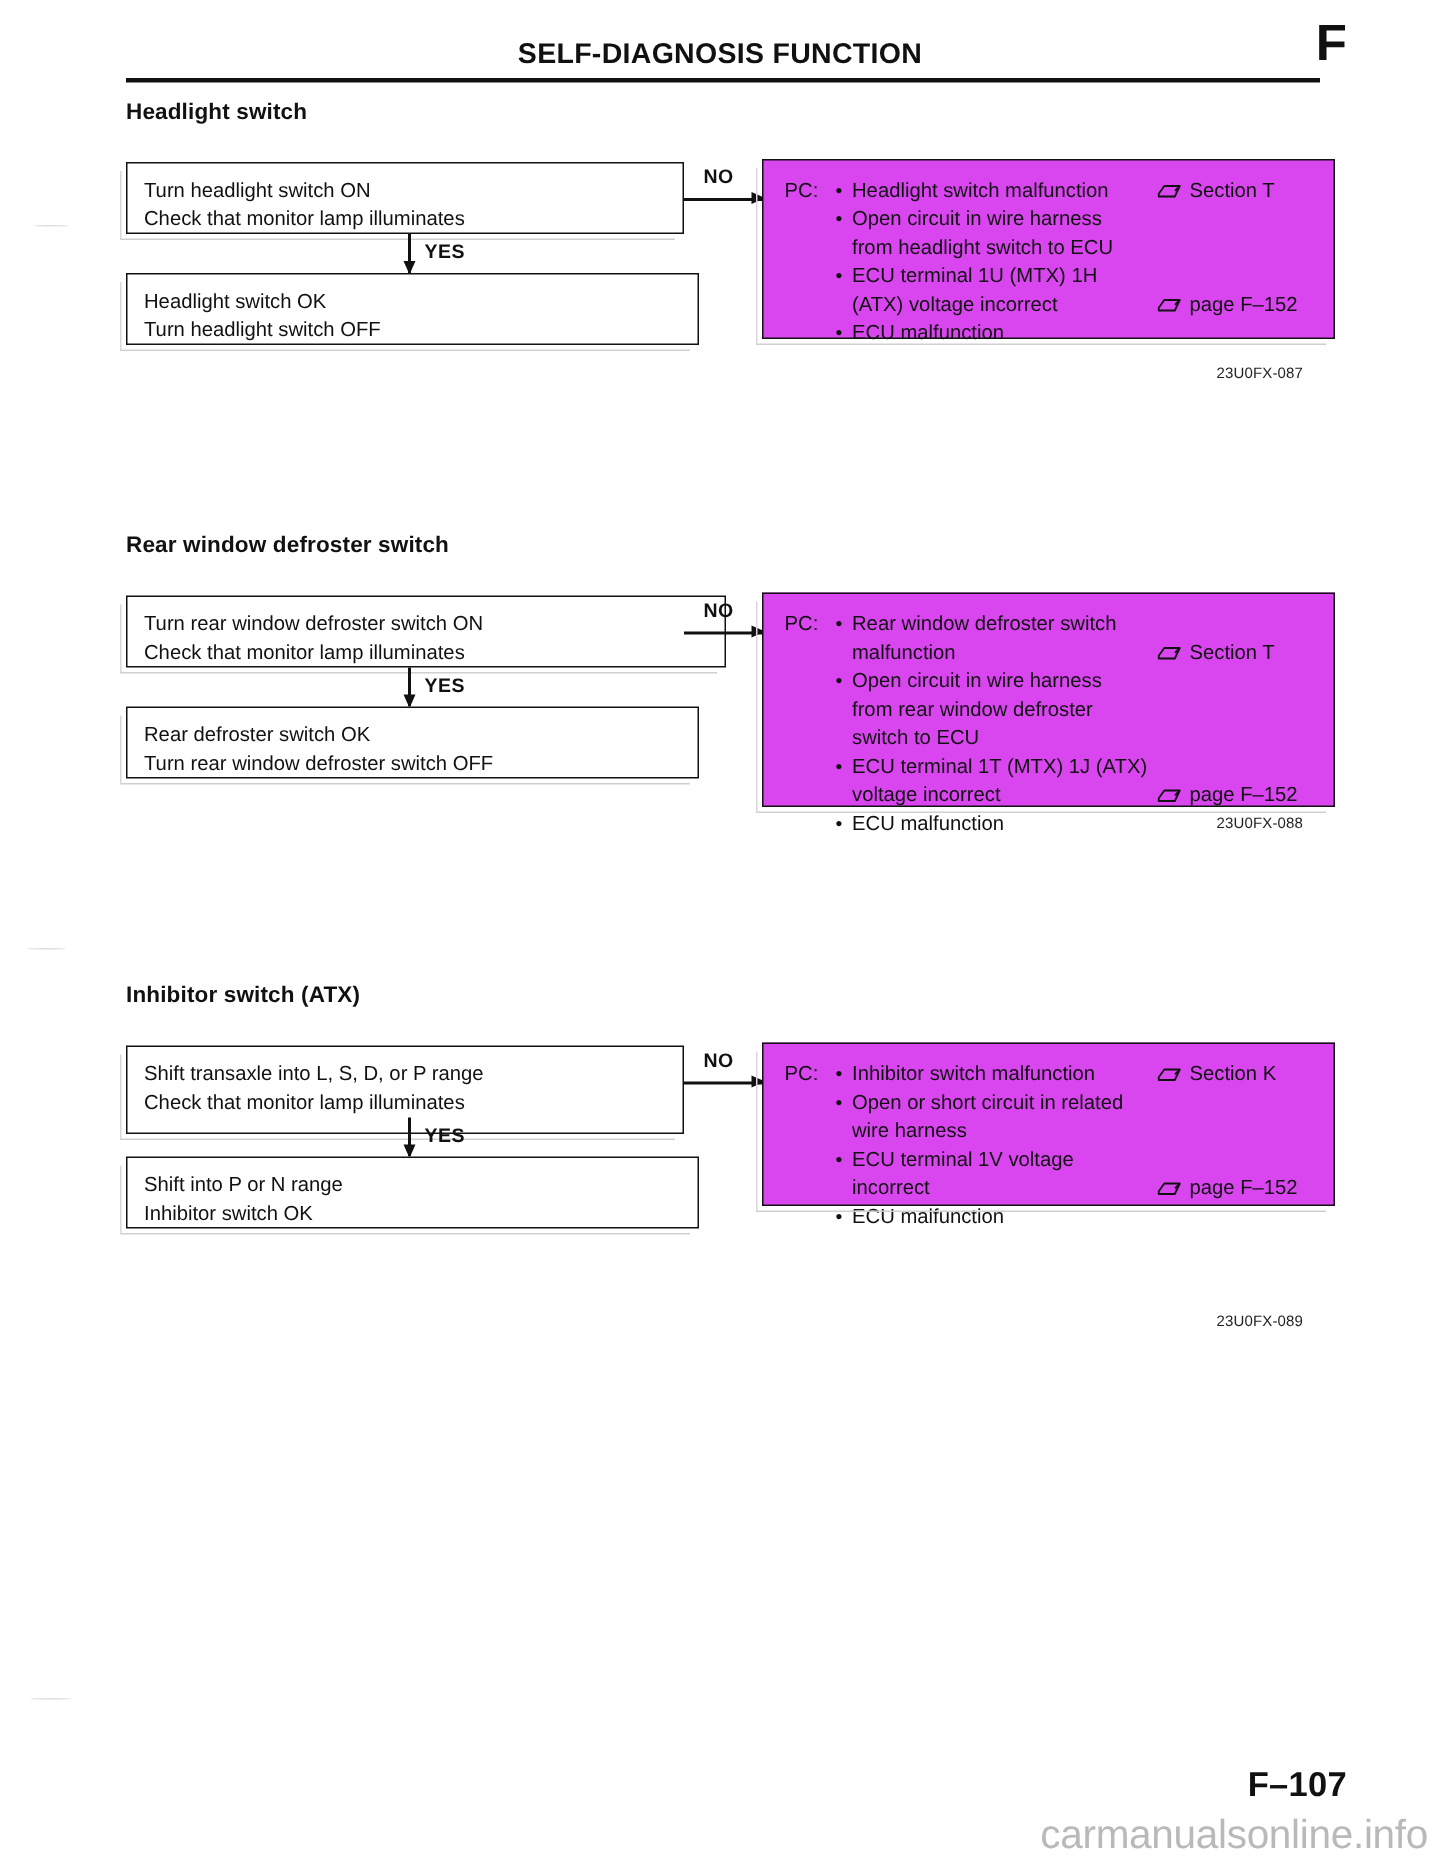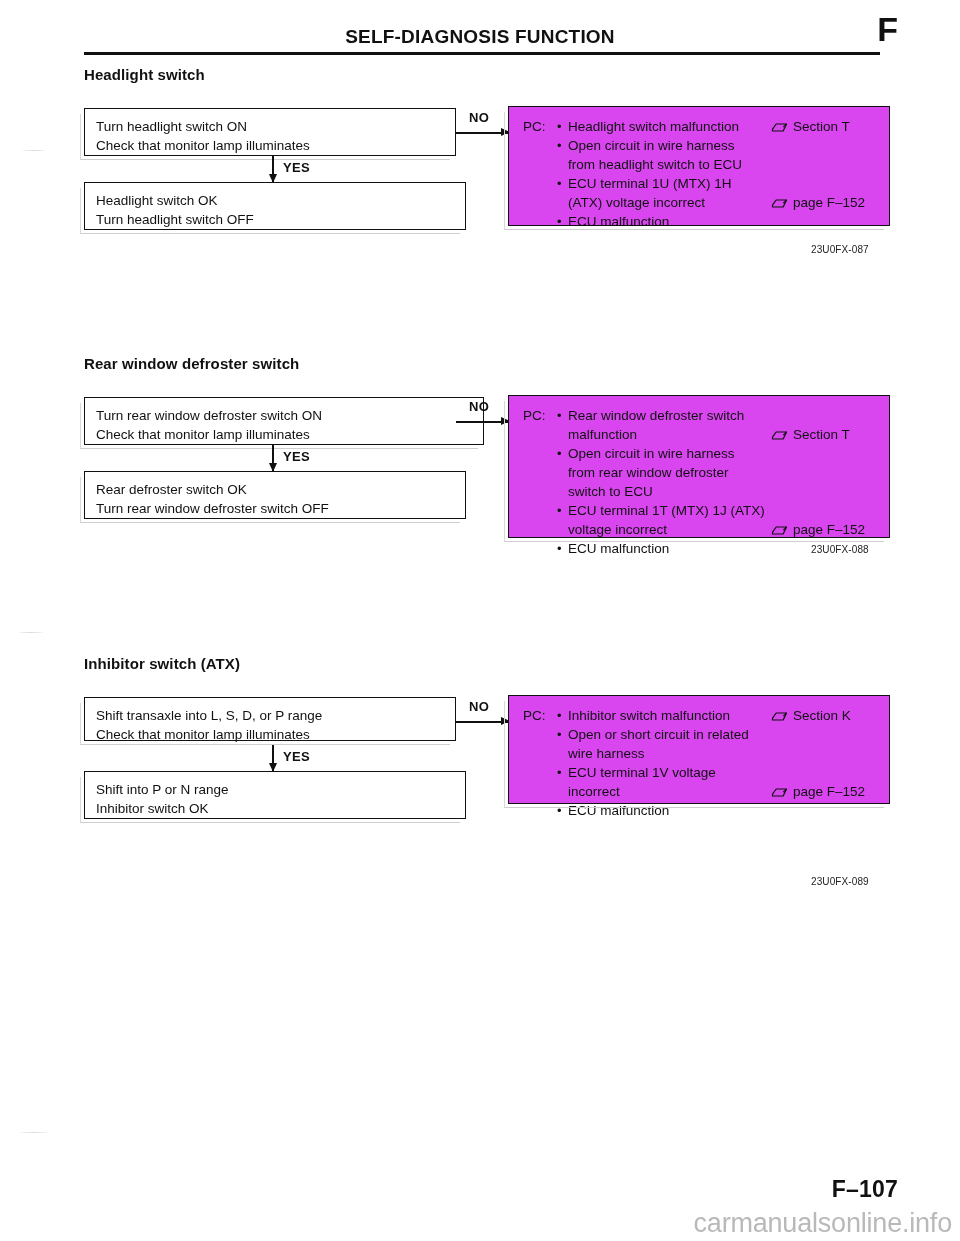--- a/index.html
+++ b/index.html
@@ -438,21 +438,21 @@
     </div>
   </div>
 
   <div class="figcode" style="left:727px; top:189px;">23U0FX-088</div>
 </div>
 
 <div class="section" style="left:84px; top:655px; width:810px; height:200px;">
 
   <div class="section-heading">Inhibitor switch (ATX)</div>
 
-  <div class="flowbox" style="left:0px; top:42px; width:372px; height:44px;">
+  <div class="flowbox" style="left:0px; top:42px; width:372px; height:59px;">
     <div class="lines">
       <div class="line">Shift transaxle into L, S, D, or P range</div>
       <div class="line">Check that monitor lamp illuminates</div>
     </div>
   </div>
 
   <div class="yes-arrow" style="left:188px; top:90px; height:26px;">
     <div class="stem"></div>
     <div class="head"></div>
   </div>

